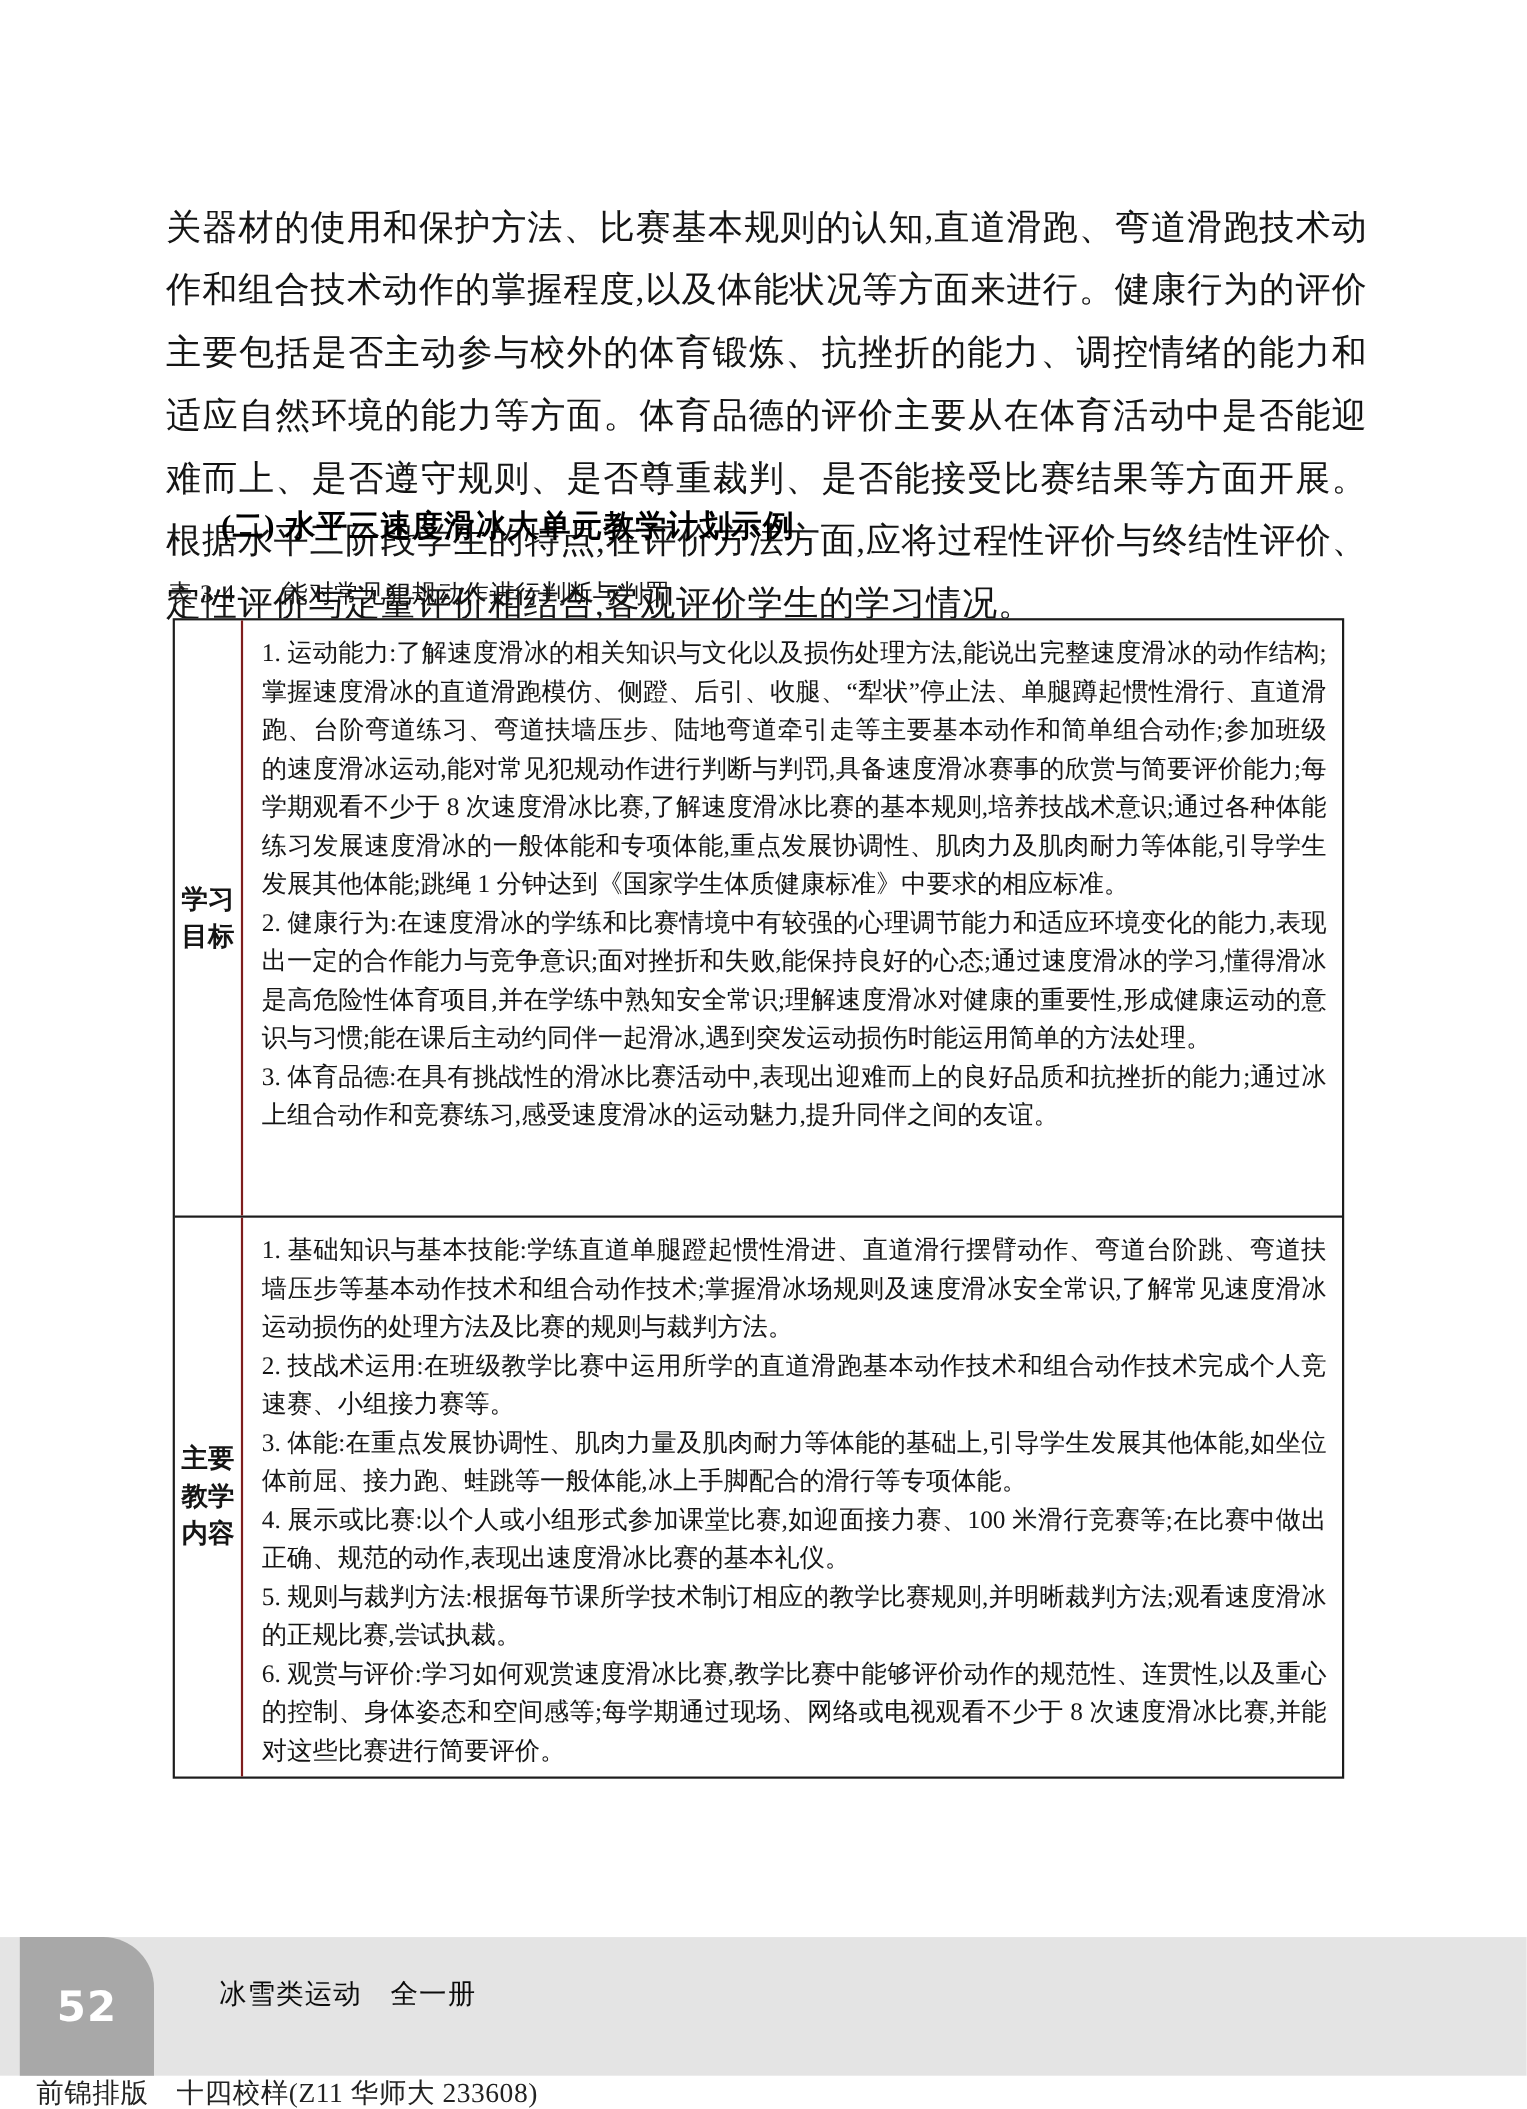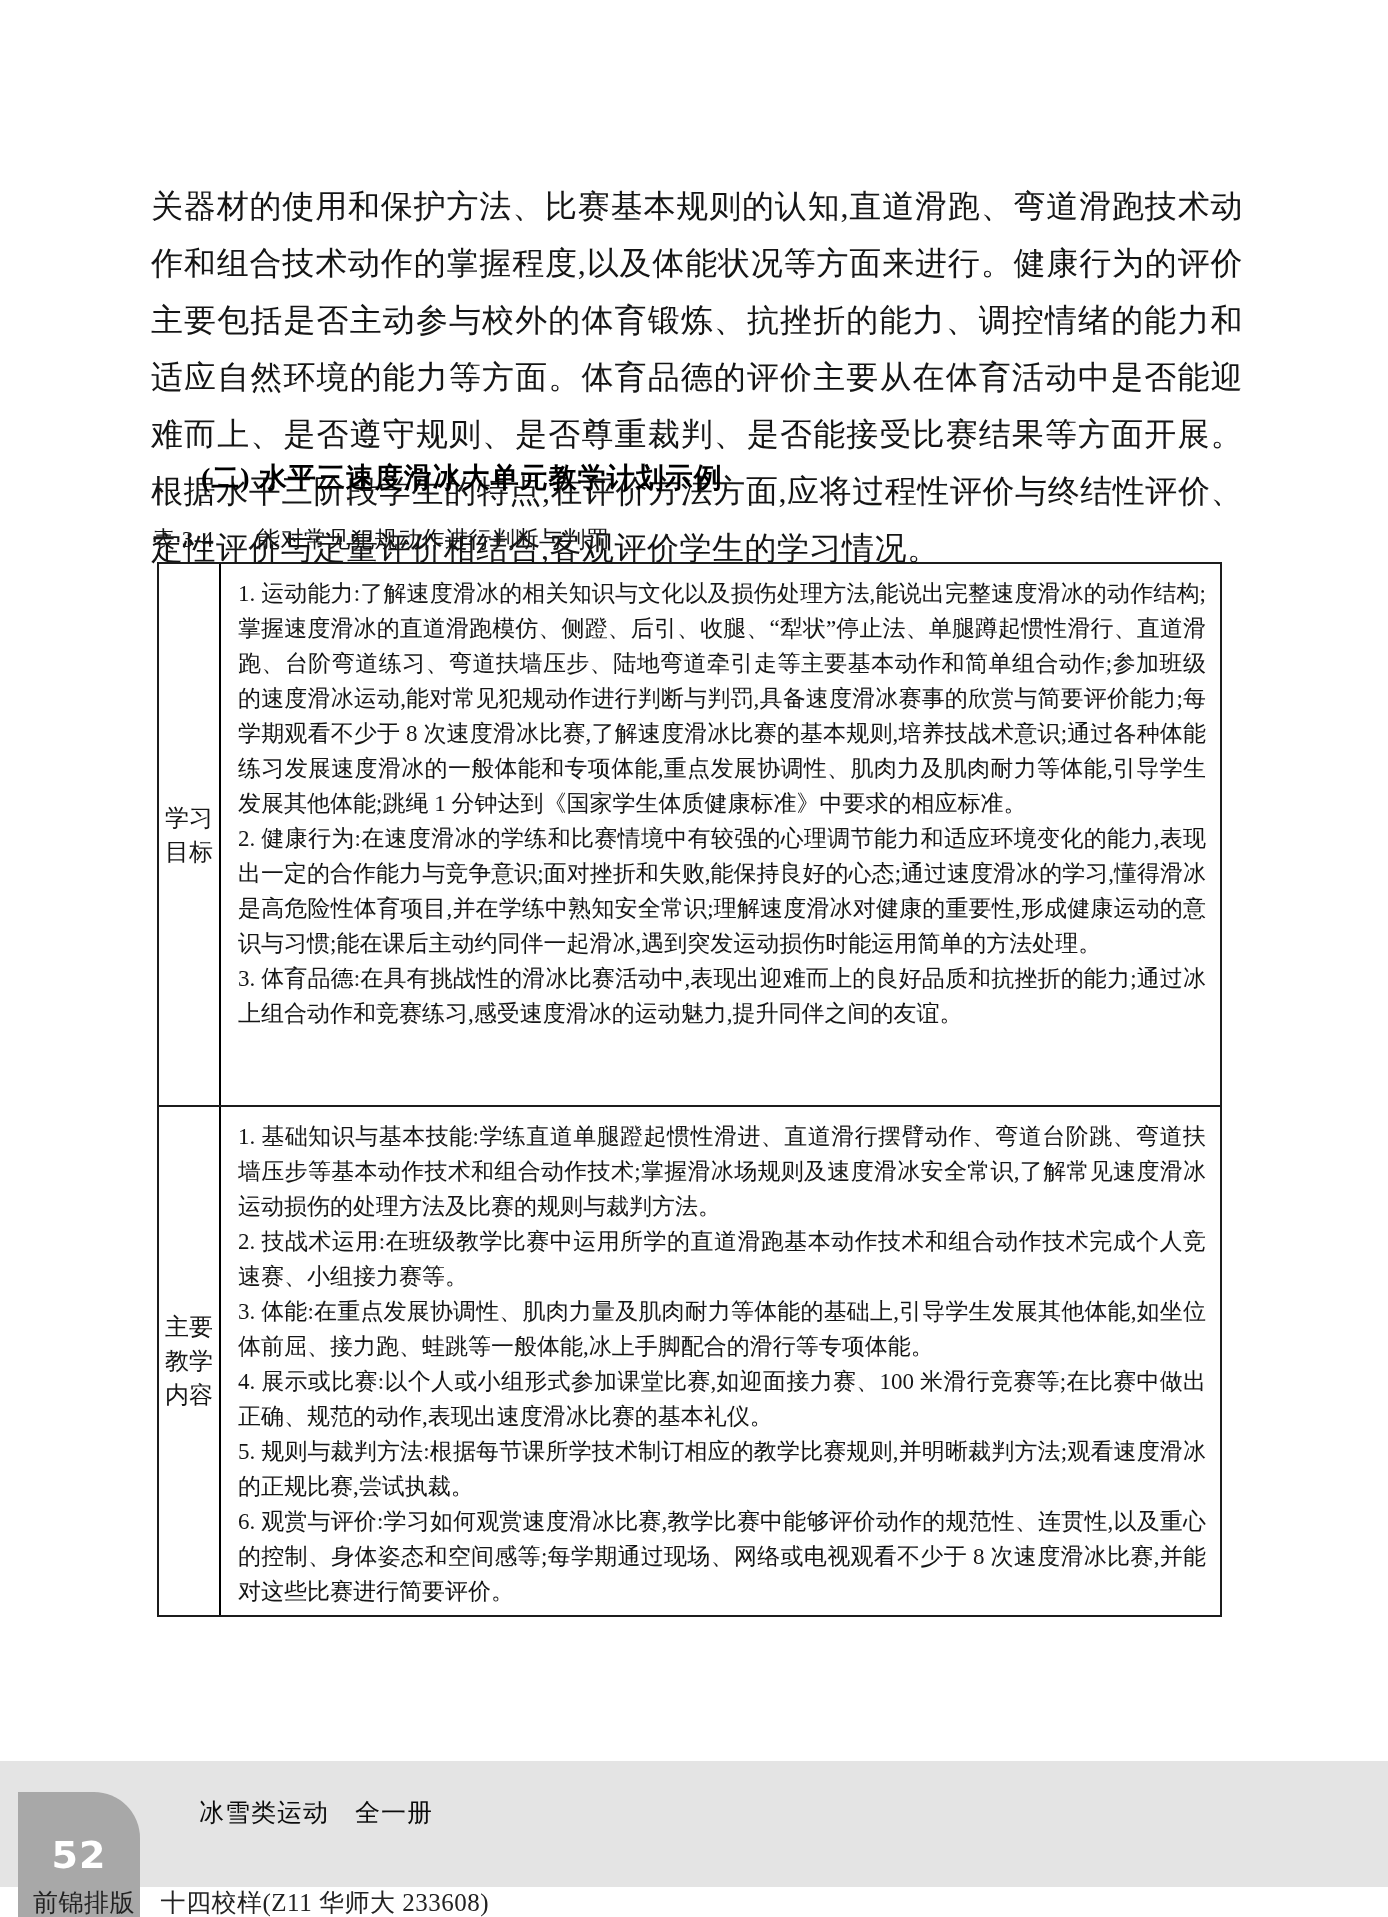--- a/index.html
+++ b/index.html
@@ -36,48 +36,49 @@
     position:absolute;left:157px;top:562px;width:1065px;
     border:2.5px solid #1c1c1c;
     box-sizing:border-box;
     background:#fff;
   }
   .t-row{display:flex;box-sizing:border-box;}
   .t-row.row-1{height:543px;border-bottom:2px solid #1c1c1c;}
   .t-row.row-2{height:508px;}
   .t-label{
     width:62px;flex:0 0 62px;
-    border-right:2px solid #000000;
+    border-right:2px solid #7f1d1d;
     box-sizing:border-box;
     display:flex;align-items:center;justify-content:center;
     text-align:left;
     font-size:24px;line-height:34px;color:#151515;
     padding:0 6px;
     word-break:break-all;
+    font-weight:bold;
   }
   .t-content{
     flex:1 1 auto;
     box-sizing:border-box;
     padding:12px 14px 0 17px;
     font-size:23px;line-height:35px;
     text-align:justify;
     color:#151515;
     overflow:hidden;
   }
   .t-content p{margin:0;}
   
   .footer-band{
     position:absolute;left:0;top:1761px;width:1388px;height:126px;
     background:#e4e4e4;
   }
   .page-num-badge{
     position:absolute;left:18px;top:1761px;width:122px;height:126px;
     background:#a8a8a8;
     border-radius:0 46px 0 0;
-    display:flex;align-items:center;justify-content:center;margin-top:31px;
+    display:flex;align-items:center;justify-content:center;
   }
   .page-num{
     font-family:"DejaVu Sans","Liberation Sans",sans-serif;
     font-weight:bold;font-size:38px;color:#ffffff;
     letter-spacing:1px;
   }
   .book-title{
     position:absolute;left:199px;top:1796px;
     font-family:"DejaVu Sans","Liberation Sans",sans-serif;
     font-weight:normal;font-size:25px;color:#0b0b0b;

